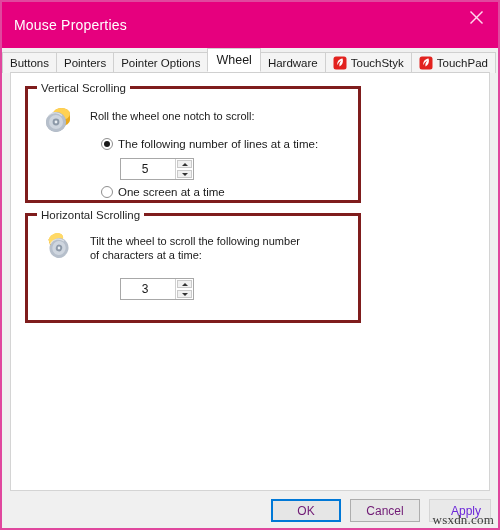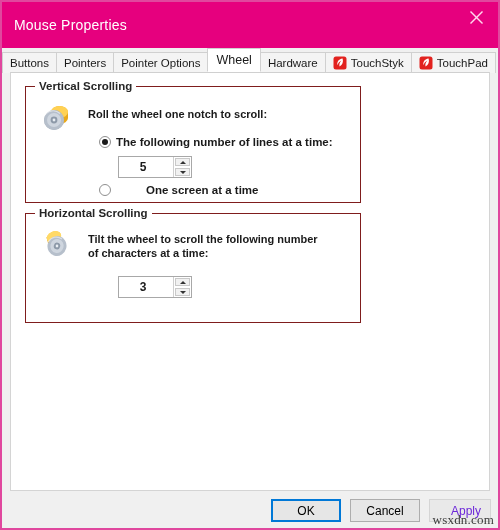--- a/index.html
+++ b/index.html
@@ -103,23 +103,22 @@
     background: #ffffff;
     border: 1px solid #d4d4d4;
     border-top: 1px solid #d0d0d0;
     margin: 0 8px 0 8px;
     position: relative;
     box-sizing: border-box;
   }
 
   .groupbox {
     position: absolute;
-    border: 1px solid #7f1d1d;
-    box-sizing: border-box;
-    font-weight: bold;
+    border: 3px solid #7f1d1d;
+    box-sizing: border-box;
   }
   .groupbox .gb-legend {
     position: absolute;
     top: -7px;
     left: 9px;
     background: #ffffff;
     padding: 0 4px;
     font-size: 11.5px;
     color: #262626;
     white-space: nowrap;
@@ -226,21 +225,21 @@
     position: relative;
   }
   .btn {
     position: absolute;
     top: 8px;
     height: 23px;
     box-sizing: border-box;
     background: #e6e6e6;
     border: 1px solid #adadad;
     font-size: 12px;
-    color: #000000;
+    color: #701a75;
     display: flex;
     align-items: center;
     justify-content: center;
     cursor: default;
   }
   .btn.default {
     border: 1px solid #0078d7;
     outline: 1px solid #0078d7;
     outline-offset: -2px;
     background: #e6e6e6;
@@ -347,21 +346,21 @@
         <span class="sp-buttons">
           <span class="sp-btn">
             <span class="arrow-up"></span>
           </span>
           <span class="sp-btn">
             <span class="arrow-down"></span>
           </span>
         </span>
       </div>
 
-      <div class="radio-row" style="left:62px; top:97px;gap:30px;">
+      <div class="radio-row" style="left:62px; top:97px;">
         <span class="radio"></span>
         <span>One screen at a time</span>
       </div>
     </div>
 
     <div class="groupbox" style="left:14px; top:140px; width:336px; height:110px;">
       <div class="gb-legend">Horizontal Scrolling</div>
 
       <span class="wheel-icon" style="left:14px; top:13px;">
         <svg width="34" height="34" viewBox="0 0 34 34">

